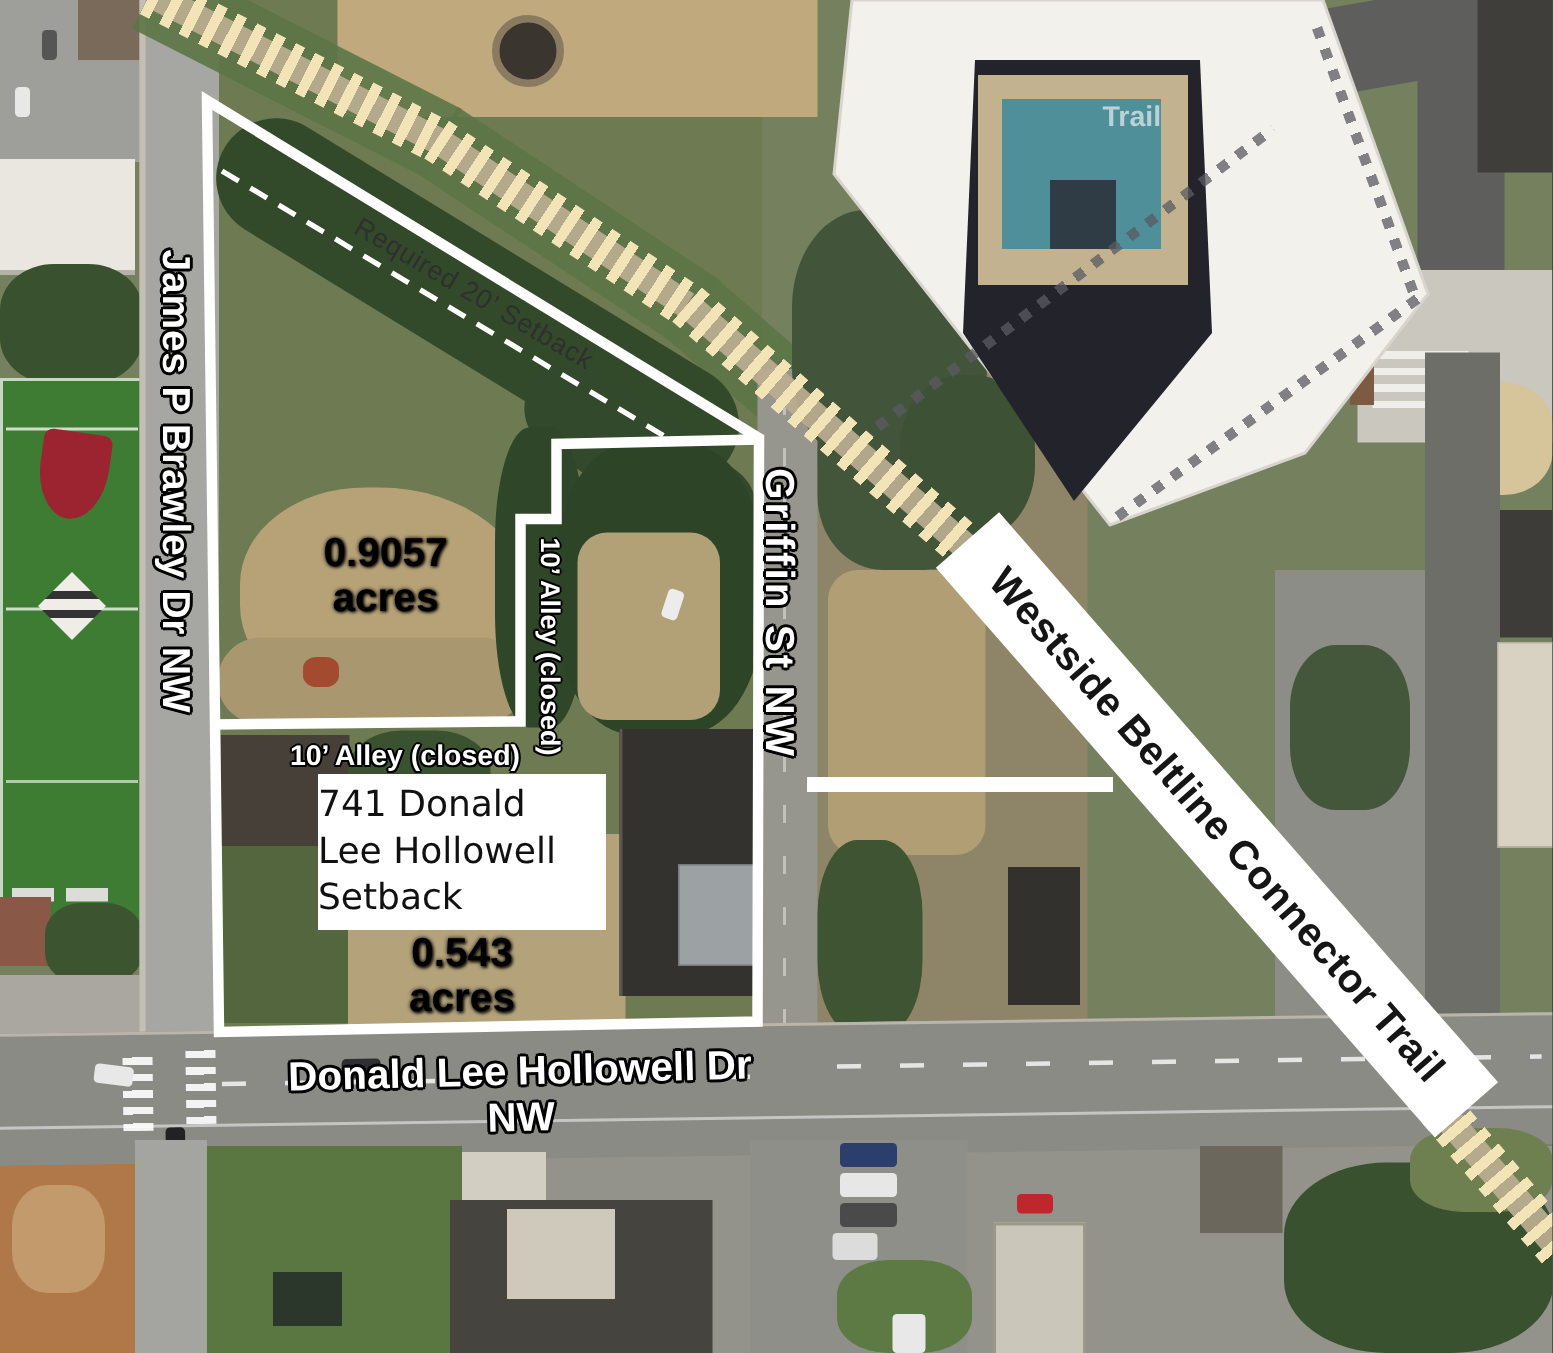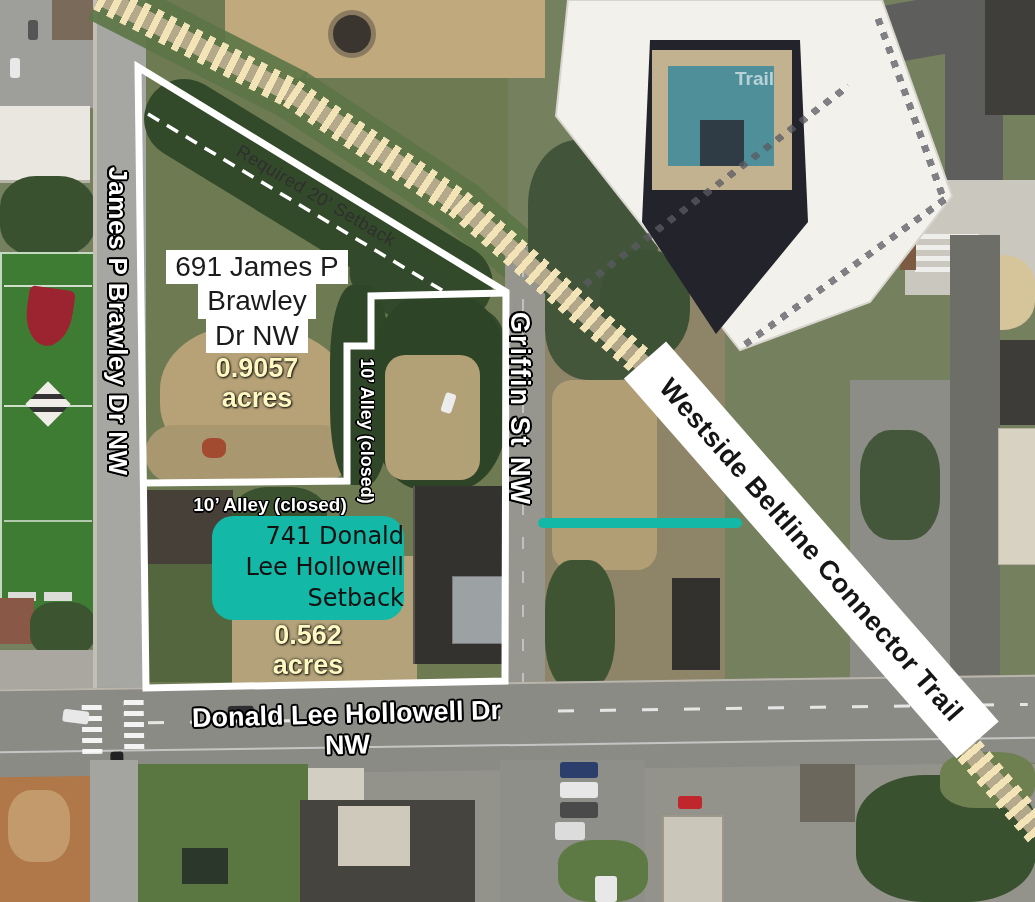--- a/index.html
+++ b/index.html
@@ -8,26 +8,26 @@
   .abs{position:absolute;}
   .strip{position:absolute;transform-origin:0 50%;}
   .hatch{height:30px;background:repeating-linear-gradient(90deg,#f2e4b6 0 7px,transparent 7px 14.5px);z-index:5;}
   .path{height:18px;background:#b9ac8f;opacity:.95;z-index:4;}
   .grassline{height:52px;background:#5c7546;opacity:.9;z-index:2;}
   .outline-big{color:#fff;font-weight:700;
     text-shadow:2px 0 #000,-2px 0 #000,0 2px #000,0 -2px #000,1.5px 1.5px #000,-1.5px 1.5px #000,1.5px -1.5px #000,-1.5px -1.5px #000;}
   .outline-sm{color:#fff;font-weight:600;
     text-shadow:1.5px 0 #000,-1.5px 0 #000,0 1.5px #000,0 -1.5px #000,1px 1px #000,-1px 1px #000,1px -1px #000,-1px -1px #000;}
   .vrot{transform:translate(-50%,-50%) rotate(90deg);white-space:nowrap;}
-  .boxlabel{background:#14b8a6;color:#111;text-align:right;
-    font-family:"DejaVu Sans","Liberation Sans",sans-serif;z-index:9;border-radius:21px;}
+  .boxlabel{background:#ffffff;color:#111;text-align:left;
+    font-family:"DejaVu Sans","Liberation Sans",sans-serif;z-index:9;}
   .parcel-name{display:flex;flex-direction:column;align-items:center;z-index:9;}
   .parcel-name span{background:#fff;color:#1b1b1b;font-size:28px;font-weight:500;
     line-height:1.23;padding:0 9px;white-space:nowrap;}
-  .acres{color:#fef9c3;font-weight:700;font-size:27px;text-align:center;line-height:1.1;z-index:9;
+  .acres{color:#000000;font-weight:700;font-size:27px;text-align:center;line-height:1.1;z-index:9;
     text-shadow:0 0 3px rgba(0,0,0,.9),1px 1px 2px rgba(0,0,0,.8);}
   .band{display:flex;align-items:center;justify-content:center;background:#fff;z-index:5;}
   .tree{border-radius:38%;}
   .car{border-radius:3px;}
 </style>
 </head>
 <body>
 
 <div id="map">
 
@@ -165,36 +165,31 @@
   </div>
 
   <div class="abs" style="left:243px;top:141px;transform:rotate(30.5deg);transform-origin:0 0;color:#2f2f2f;font-size:18px;font-weight:500;letter-spacing:.5px;white-space:nowrap;z-index:7">Required 20’ Setback</div>
 
   <div class="abs outline-big vrot" style="left:117px;top:321px;font-size:26px;letter-spacing:.5px;z-index:8">James P Brawley Dr NW</div>
   <div class="abs outline-big vrot" style="left:519px;top:409px;font-size:27px;letter-spacing:2px;z-index:8">Griffin St NW</div>
   <div class="abs outline-big" style="left:172px;top:699px;width:350px;text-align:center;font-size:27px;transform:rotate(-1.5deg);z-index:8">Donald Lee Hollowell Dr NW</div>
   <div class="abs outline-sm" style="left:190px;top:494px;width:160px;text-align:center;font-size:19px;z-index:8">10’ Alley (closed)</div>
   <div class="abs outline-sm vrot" style="left:366px;top:431px;font-size:18px;z-index:8">10’ Alley (closed)</div>
 
-  <div class="parcel-name abs" style="left:162px;top:250px;width:190px">
-    <span>691 James P</span>
-    <span>Brawley</span>
-    <span>Dr NW</span>
-  </div>
   <div class="acres abs" style="left:162px;top:354px;width:190px">
     <div>0.9057</div>
     <div>acres</div>
   </div>
 
   <div class="boxlabel abs" style="left:212px;top:516px;width:192px;padding:5px 0;font-size:24px;line-height:1.3">
     <div>741 Donald</div>
     <div>Lee Hollowell</div>
     <div>Setback</div>
   </div>
   <div class="acres abs" style="left:212px;top:621px;width:192px">
-    <div>0.562</div>
+    <div>0.543</div>
     <div>acres</div>
   </div>
 
   <div class="boxlabel abs" style="left:538px;top:518px;width:204px;padding:5px 0;font-size:22px;line-height:1.25">
   </div>
 
 </div>
 
 </body></html>

